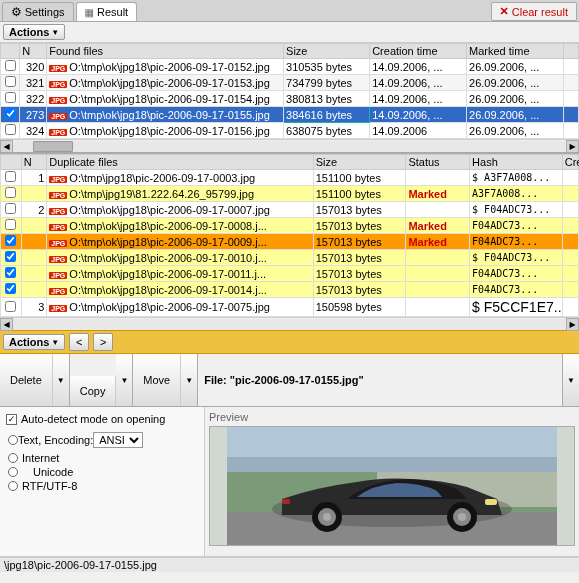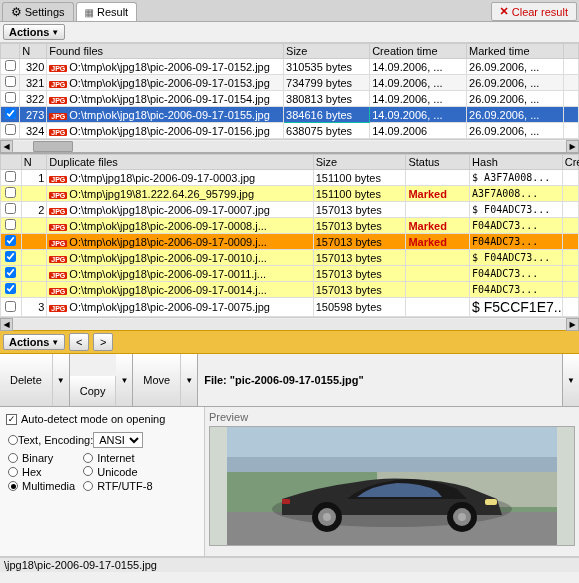--- a/index.html
+++ b/index.html
@@ -349,39 +349,23 @@
       <span>Text, Encoding:</span>
       <select style="border:1px solid #999;background:#fff;font-size:11px;padding:0 1px;">
         <option>ANSI</option>
       </select>
     </div>
 
     <div style="display:flex;gap:8px;margin-left:2px;">
       <div>
         <div style="display:flex;align-items:center;gap:4px;margin:2px 0;">
           <div style="width:10px;height:10px;border-radius:50%;border:1px solid #666;display:inline-flex;align-items:center;justify-content:center;background:#fff;"></div>
-          <span>Binary</span>
-        </div>
-        <div style="display:flex;align-items:center;gap:4px;margin:2px 0;">
-          <div style="width:10px;height:10px;border-radius:50%;border:1px solid #666;display:inline-flex;align-items:center;justify-content:center;background:#fff;"></div>
-          <span>Hex</span>
-        </div>
-        <div style="display:flex;align-items:center;gap:4px;margin:2px 0;">
-          <div style="width:10px;height:10px;border-radius:50%;border:1px solid #666;display:inline-flex;align-items:center;justify-content:center;background:#fff;">
-            <span style="width:5px;height:5px;border-radius:50%;background:#000;display:block;"></span>
-          </div>
-          <span>Multimedia</span>
-        </div>
-      </div>
-      <div>
-        <div style="display:flex;align-items:center;gap:4px;margin:2px 0;">
-          <div style="width:10px;height:10px;border-radius:50%;border:1px solid #666;display:inline-flex;align-items:center;justify-content:center;background:#fff;"></div>
           <span>Internet</span>
         </div>
-        <div style="display:flex;align-items:flex-start;gap:4px;margin:2px 0;">
+        <div style="display:flex;align-items:center;gap:15px;margin:2px 0;">
           <div style="width:10px;height:10px;border-radius:50%;border:1px solid #666;display:inline-flex;align-items:center;justify-content:center;background:#fff;"></div>
           <span>Unicode</span>
         </div>
         <div style="display:flex;align-items:center;gap:4px;margin:2px 0;">
           <div style="width:10px;height:10px;border-radius:50%;border:1px solid #666;display:inline-flex;align-items:center;justify-content:center;background:#fff;"></div>
           <span>RTF/UTF-8</span>
         </div>
       </div>
     </div>
   </div>

